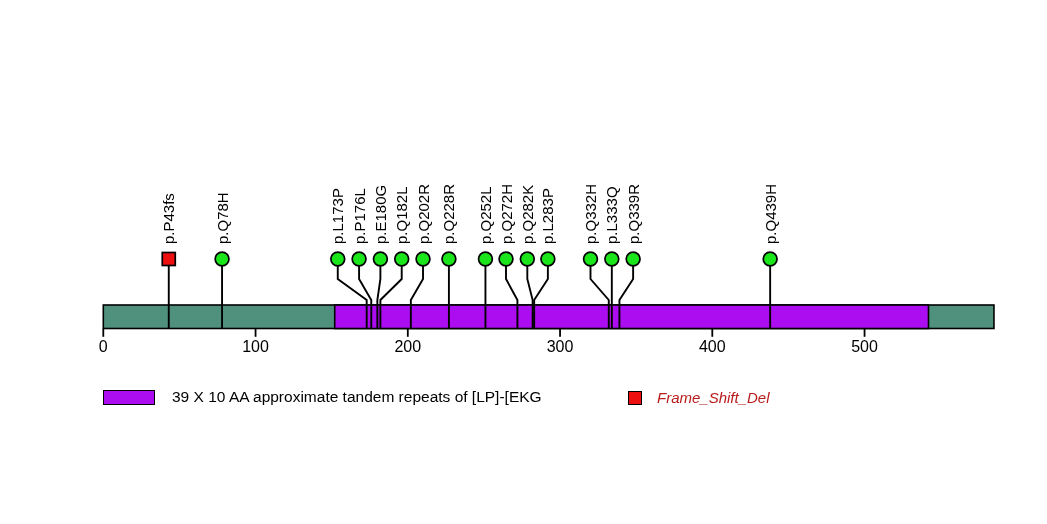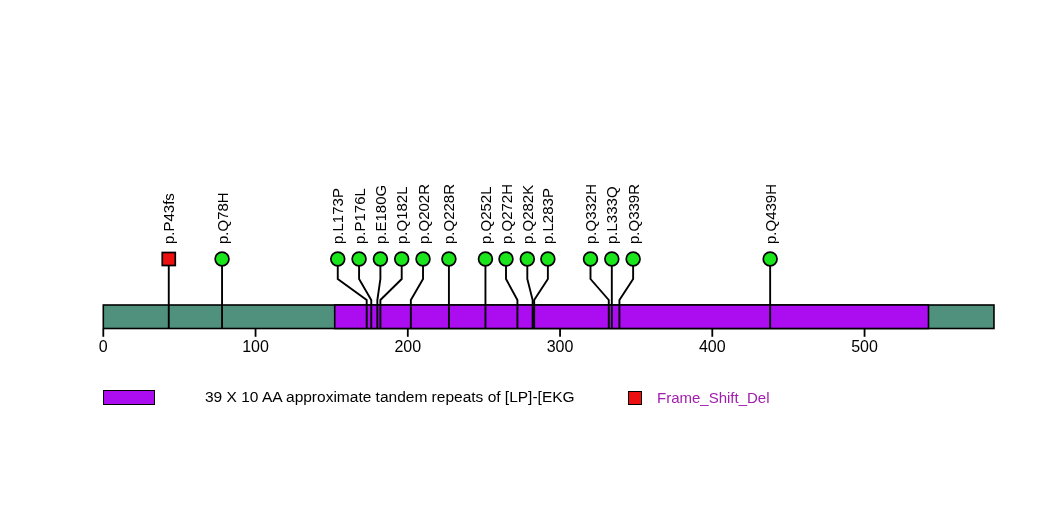--- a/index.html
+++ b/index.html
@@ -3,32 +3,32 @@
 <meta charset="utf-8">
 <style>
   html,body { margin:0; padding:0; background:#ffffff; }
   .canvas {
     position:relative; width:1047px; height:524px; background:#ffffff;
     font-family:"Liberation Sans", sans-serif; overflow:hidden;
   }
   svg.plot { position:absolute; left:0; top:0; }
   .legend-domain {
     position:absolute; left:103px; top:388px;
-    display:flex; align-items:center;gap:33px;
+    display:flex; align-items:center;
   }
   .swatch-domain {
     width:50px; height:13px; border:1.5px solid #000; margin-right:17px;
     box-sizing:content-box;
   }
   .legend-domain .lbl { font-size:15.5px; color:#000; white-space:nowrap; }
   .legend-types { position:absolute; left:628px; top:387px; }
   .legend-row { display:flex; align-items:center; height:21px; }
   .swatch-sq { width:12px; height:12px; border:1.6px solid #000; margin-right:15px; box-sizing:content-box; }
   .swatch-ci { width:12px; height:12px; border:1.6px solid #000; border-radius:50%; margin-right:15px; box-sizing:content-box; }
-  .legend-row .lbl { font-size:15px; color:#a21caf; white-space:nowrap; }
+  .legend-row .lbl { font-size:15px; color:#b91c1c; white-space:nowrap;font-style:italic; }
 </style>
 </head>
 <body>
 
 <div class="canvas">
   <svg class="plot" id="plot" width="1047" height="524" viewBox="0 0 1047 524">
       <rect x="103.3" y="305" width="890.6625" height="23.5" fill="#4F917C" stroke="#000000" stroke-width="1.6"></rect>
       <rect x="334.71999999999997" y="305" width="593.7749999999999" height="23.5" fill="#AC0DF0" stroke="#000000" stroke-width="1.6"></rect>
       <line x1="103.3" y1="328.8" x2="103.3" y2="336.8" stroke="#000000" stroke-width="1.8"></line>
       <text x="103.3" y="352" text-anchor="middle" font-size="16" fill="#000">0</text>

